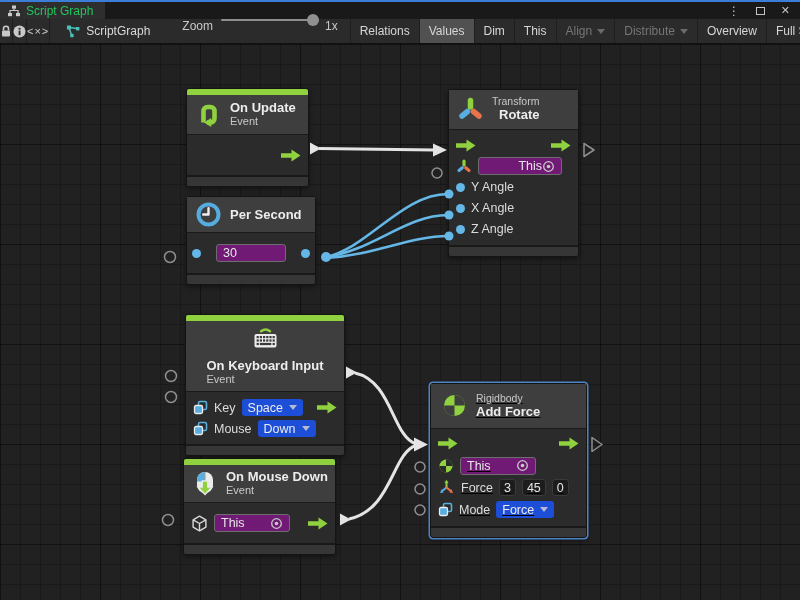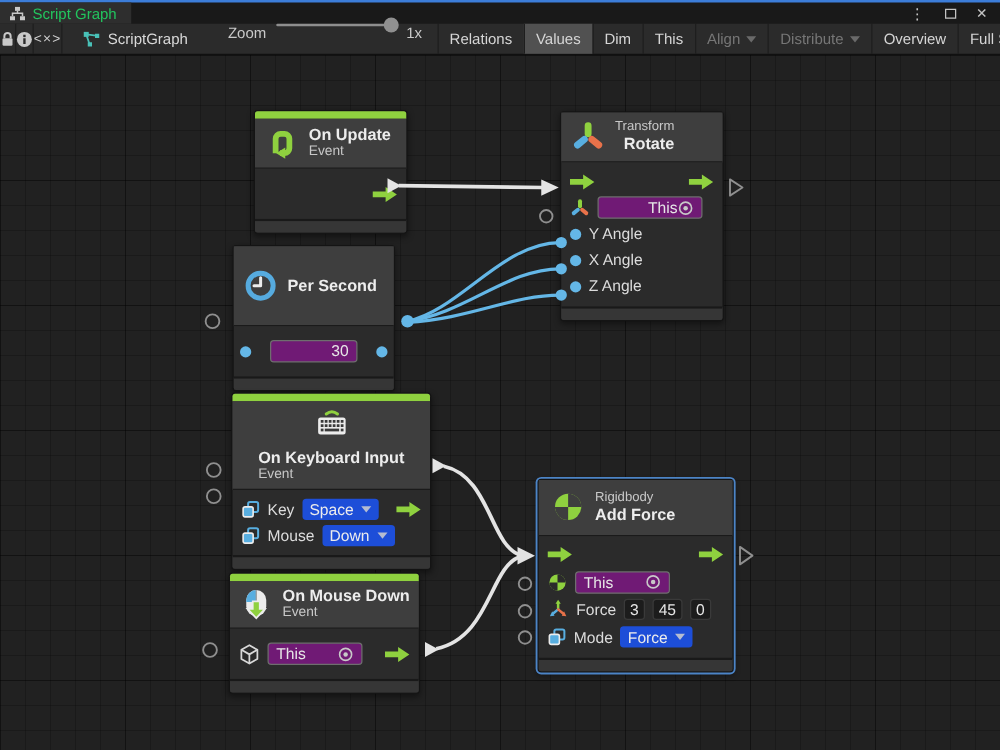--- a/index.html
+++ b/index.html
@@ -51,21 +51,21 @@
       linear-gradient(90deg,rgba(0,0,0,0.32) 1px,transparent 1px);
     background-size:20px 20px,20px 20px,100px 100px,100px 100px;
   }
   .wires{position:absolute;left:0;top:0;z-index:5;pointer-events:none;}
   
   .node{
     position:absolute;z-index:2;background:#2B2B2B;
     border:1px solid #141414;border-radius:3px;
     box-shadow:0 2px 5px rgba(0,0,0,0.45);
   }
-  .node.selected{box-shadow:0 0 0 1.5px #4C84C6,0 2px 5px rgba(0,0,0,0.45);}
+  .node.selected{box-shadow:0 0 0 1.5px #4C84C6,0 2px 5px rgba(0,0,0,0.45);text-decoration:underline;}
   .event-bar{height:6px;background:#8FD13F;border-radius:2px 2px 0 0;}
   .node-header{
     display:flex;align-items:center;gap:8px;
     background:#3E3E3E;padding:5px 8px 6px 8px;border-bottom:1px solid #1A1A1A;
   }
   .node-header .txt{display:flex;flex-direction:column;line-height:1.18;}
   .n-cat{font-size:10.5px;color:#C8C8C8;}
   .n-title{font-size:13px;font-weight:700;color:#EDEDED;white-space:nowrap;}
   .n-sub{font-size:11px;color:#C8C8C8;}
   .node-body{padding:5px 7px;display:flex;flex-direction:column;}
@@ -166,21 +166,21 @@
       <span>Distribute</span>
       <span class="caret"></span>
     </div>
     <div class="tbtn">Overview</div>
     <div class="tbtn">Full Screen</div>
   </div>
 </div>
 
 <div class="canvas">
 
-  <div class="node" style="left:203px;top:44px;width:121px;">
+  <div class="node" style="left:186px;top:44px;width:121px;">
     <div class="event-bar"></div>
     <div class="node-header">
       <svg class="mini" width="27" height="27" viewBox="0 0 27 27">
         <path d="M8.5 21.5 V10 a4 4 0 0 1 4-4 h3 a4 4 0 0 1 4 4 v7.5 a4 4 0 0 1-4 4 h-3.5" fill="none" stroke="#8FD13F" stroke-width="4.6" stroke-linecap="butt"></path>
         <polygon points="16.2,17 16.2,26 9,21.5" fill="#8FD13F"></polygon>
       </svg>
       <div class="txt">
         <span class="n-title">On Update</span>
         <span class="n-sub">Event</span>
       </div>
@@ -244,33 +244,33 @@
       </div>
       <div class="row">
         <span class="port-dot"></span>
         <span class="port-label">Z Angle</span>
       </div>
     </div>
     <div class="node-footer"></div>
   </div>
 
   <div class="node" style="left:186px;top:152px;width:128px;">
-    <div class="node-header" style="padding:18px 8px;">
+    <div class="node-header" style="padding:4px 8px;">
       <svg class="mini" width="27" height="27" viewBox="0 0 27 27">
         <circle cx="13.5" cy="13.5" r="10" fill="none" stroke="#56ABDF" stroke-width="4"></circle>
         <path d="M13.5 13.5 V7.2 M13.5 13.5 H8.2" stroke="#EDEDED" stroke-width="2.4" stroke-linecap="round" fill="none"></path>
       </svg>
       <div class="txt">
         <span class="n-title">Per Second</span>
       </div>
     </div>
     <div class="node-body" style="padding:5px 5px;">
       <div class="row h30 spread">
         <span class="port-dot"></span>
-        <div class="field" style="width:70px;text-align:right;">
+        <div class="field" style="width:70px;">
           <span class="fval">30</span>
         </div>
         <span class="port-dot"></span>
       </div>
     </div>
     <div class="node-footer"></div>
   </div>
 
   <div class="node" style="left:185px;top:270px;width:158px;">
     <div class="event-bar"></div>

